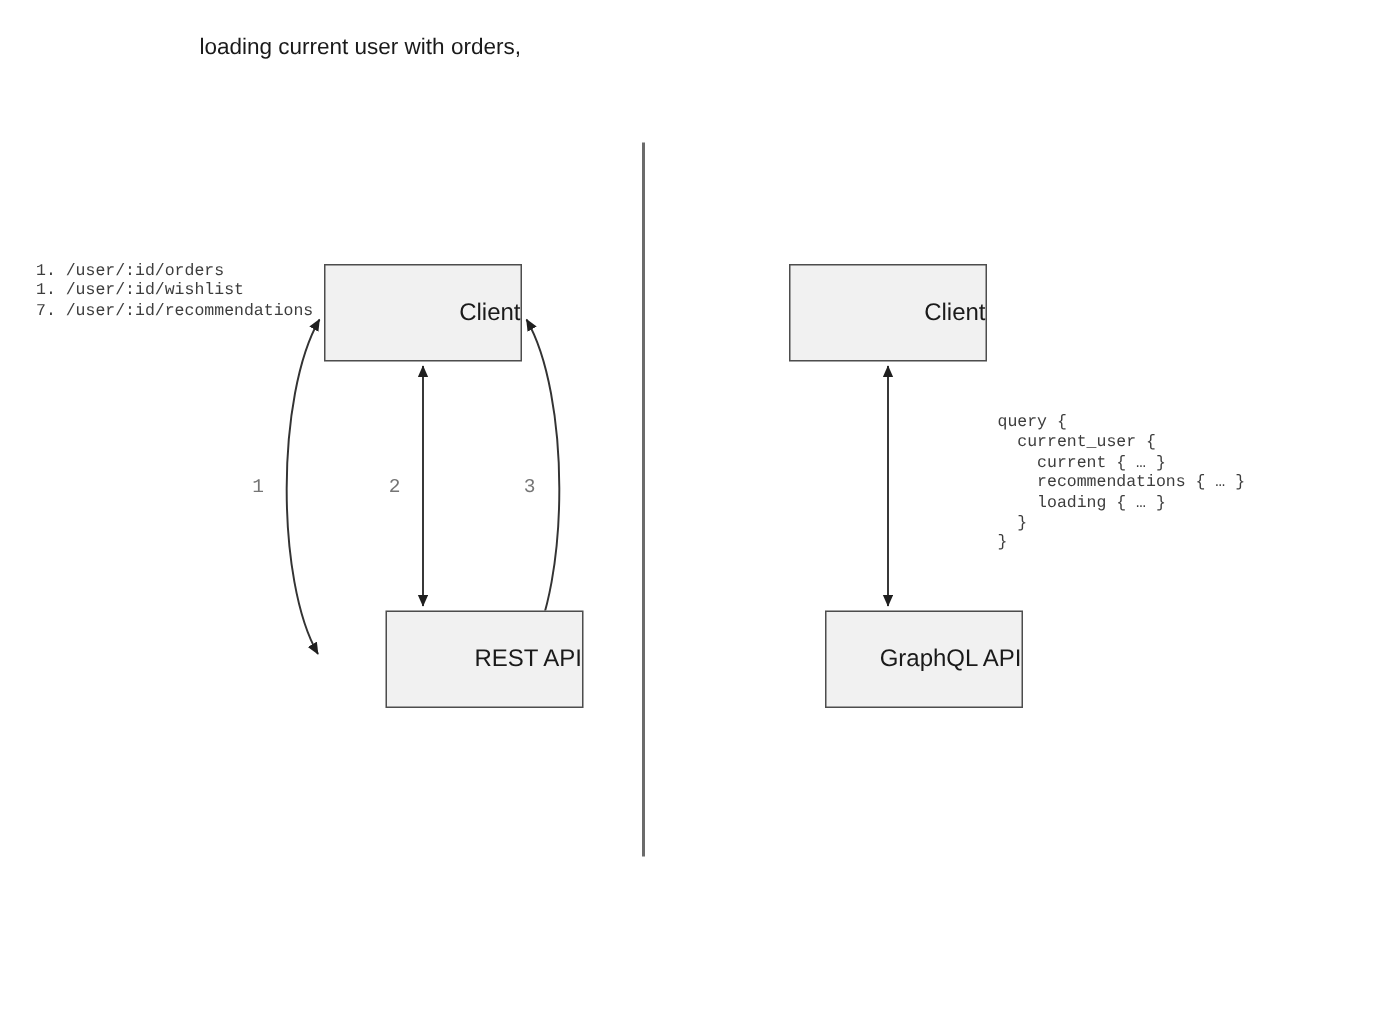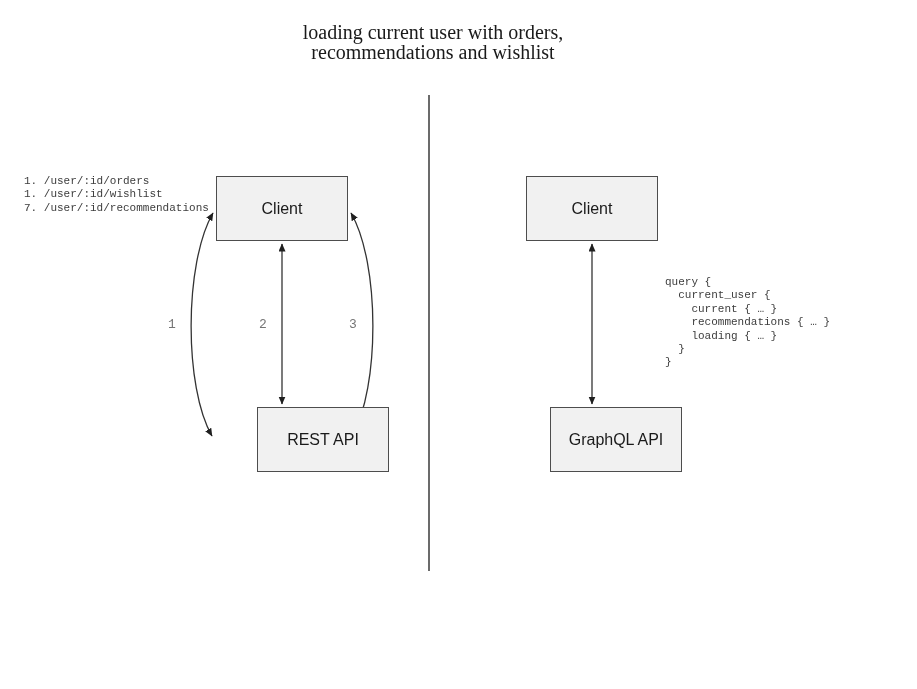--- a/index.html
+++ b/index.html
@@ -10,25 +10,24 @@
     height: 689px;
     background: #ffffff;
     overflow: hidden;
     font-family: "Liberation Sans", sans-serif;
   }
   .title {
     position: absolute;
     left: 133px;
     top: 22px;
     width: 600px;
-    text-align: center;
-    font-size: 20px;
+    text-align: left;
+    font-size: 15px;
     line-height: 20px;
     color: #1a1a1a;
-    font-family: Liberation Serif, serif;
   }
   .divider {
     position: absolute;
     left: 428px;
     top: 95px;
     width: 2px;
     height: 476px;
     background: #6b6b6b;
   }
   .mono {
@@ -52,21 +51,21 @@
   }
   .querycode div { white-space: pre; font-family: Liberation Mono, monospace; }
   .node {
     position: absolute;
     width: 132px;
     height: 65px;
     background: #f1f1f1;
     border: 1.5px solid #4d4d4d;
     display: flex;
     align-items: center;
-    justify-content: center;
+    justify-content: flex-end;
     font-size: 16px;
     color: #1a1a1a;
   }
   .client-left  { left: 216px; top: 176px; }
   .rest-api     { left: 216px; top: 407px; margin-left: 41px; }
   .client-right { left: 526px; top: 176px; }
   .graphql-api  { left: 550px; top: 407px; }
   .arrow-layer {
     position: absolute;
     left: 0; top: 0;
@@ -86,21 +85,20 @@
   .num-2 { left: 255px; top: 317px; }
   .num-3 { left: 345px; top: 317px; }
 </style>
 </head>
 <body>
 
 <div class="canvas">
 
   <div class="title">
     <div>loading current user with orders,</div>
-    <div>recommendations and wishlist</div>
   </div>
 
   <div class="divider"></div>
 
   <div class="routes mono">
     <div>1. /user/:id/orders</div>
     <div>1. /user/:id/wishlist</div>
     <div>7. /user/:id/recommendations</div>
   </div>
 

